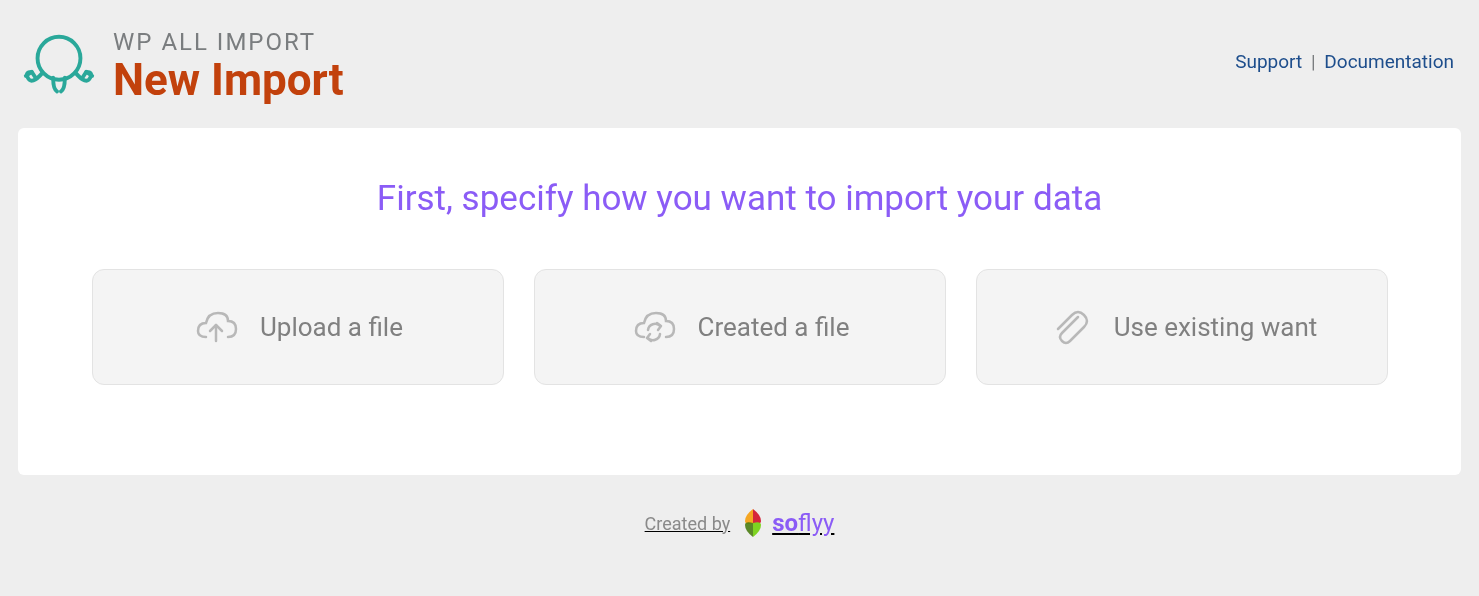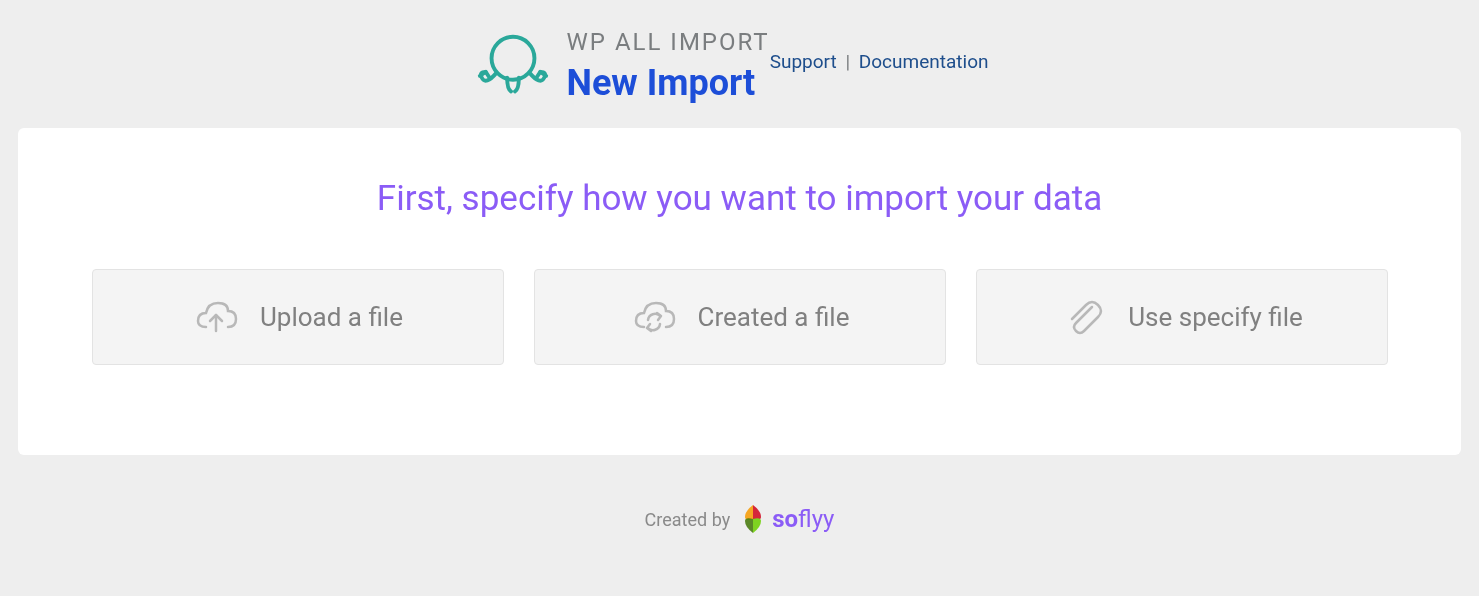--- a/index.html
+++ b/index.html
@@ -9,23 +9,23 @@
     }
     body {
       font-family: -apple-system, BlinkMacSystemFont, "Segoe UI", Roboto, Helvetica, Arial, sans-serif;
       background: #eeeeee;
       width: 1479px;
       height: 596px;
       overflow: hidden;
     }
     .header {
       display: flex;
-      justify-content: center;
+      justify-content: space-between;
       align-items: flex-start;
-      padding: 20px 25px 20px 8px;
+      padding: 20px 25px 20px 20px;
     }
     .header-left {
       display: flex;
       align-items: flex-start;
       gap: 15px;
     }
     .logo-icon {
       width: 78px;
       height: 80px;
       color: #2aa89a;
@@ -36,25 +36,25 @@
       flex-direction: column;
     }
     .subtitle {
       color: #7a7d7f;
       font-size: 24px;
       letter-spacing: 2px;
       font-weight: 400;
       margin-top: 8px;
     }
     .title {
-      color: #1d4ed8;
-      font-size: 36px;
+      color: #c2410c;
+      font-size: 44px;
       font-weight: 700;
       line-height: 1;
-      margin-top: 9px;
+      margin-top: 2px;
     }
     .header-links {
       color: #1e4e8c;
       font-size: 19px;
       margin-top: 30px;
     }
     .header-links a {
       color: #1e4e8c;
       text-decoration: none;
       cursor: pointer;
@@ -77,47 +77,48 @@
       margin-bottom: 50px;
     }
     .options {
       display: flex;
       gap: 30px;
       justify-content: center;
     }
     .option-button {
       flex: 1;
       max-width: 412px;
-      height: 96px;
+      height: 116px;
       background: #f4f4f4;
       border: 1px solid #e3e3e3;
-      border-radius: 4px;
+      border-radius: 12px;
       display: flex;
       align-items: center;
       justify-content: center;
       gap: 20px;
       cursor: pointer;
     }
     .option-icon {
       width: 48px;
       height: 48px;
       color: #b8b8b8;
     }
     .option-label {
       color: #808080;
       font-size: 26px;
       font-weight: 400;
     }
     .footer {
       text-align: center;
-      margin-top: 48px;
+      margin-top: 32px;
       display: flex;
       align-items: center;
       justify-content: center;
       gap: 10px;
+      text-decoration: underline;
     }
     .footer-text {
       color: #8a8a8a;
       font-size: 18px;
     }
     .footer-logo {
       display: flex;
       align-items: center;
       gap: 6px;
     }
@@ -178,21 +179,21 @@
         <path d="M 30 31 A 7 7 0 0 1 18 35" stroke-linecap="round"></path>
         <path d="M 27 20 L 31 23 L 28 27" stroke-linecap="round" stroke-linejoin="round"></path>
         <path d="M 21 38 L 17 35 L 20 31" stroke-linecap="round" stroke-linejoin="round"></path>
       </svg>
       <span class="option-label">Created a file</span>
     </div>
     <div class="option-button">
       <svg class="option-icon" viewBox="0 0 48 48" fill="none" stroke="currentColor" stroke-width="2.5">
         <path d="M 32 14 L 16 30 Q 12 34 16 38 Q 20 42 24 38 L 38 24 Q 44 18 38 12 Q 32 6 26 12 L 12 26" stroke-linecap="round"></path>
       </svg>
-      <span class="option-label">Use specify file</span>
+      <span class="option-label">Use existing want</span>
     </div>
   </div>
 </div>
 
 <div class="footer">
   <span class="footer-text">Created by</span>
   <div class="footer-logo">
     <svg class="footer-logo-icon" viewBox="0 0 26 32">
       <path d="M 13 2 Q 5 8 5 14 Q 5 18 13 16 L 13 2 Z" fill="#f5a623"></path>
       <path d="M 13 2 Q 21 8 21 14 Q 21 18 13 16 L 13 2 Z" fill="#d0021b" opacity="0.85"></path>

